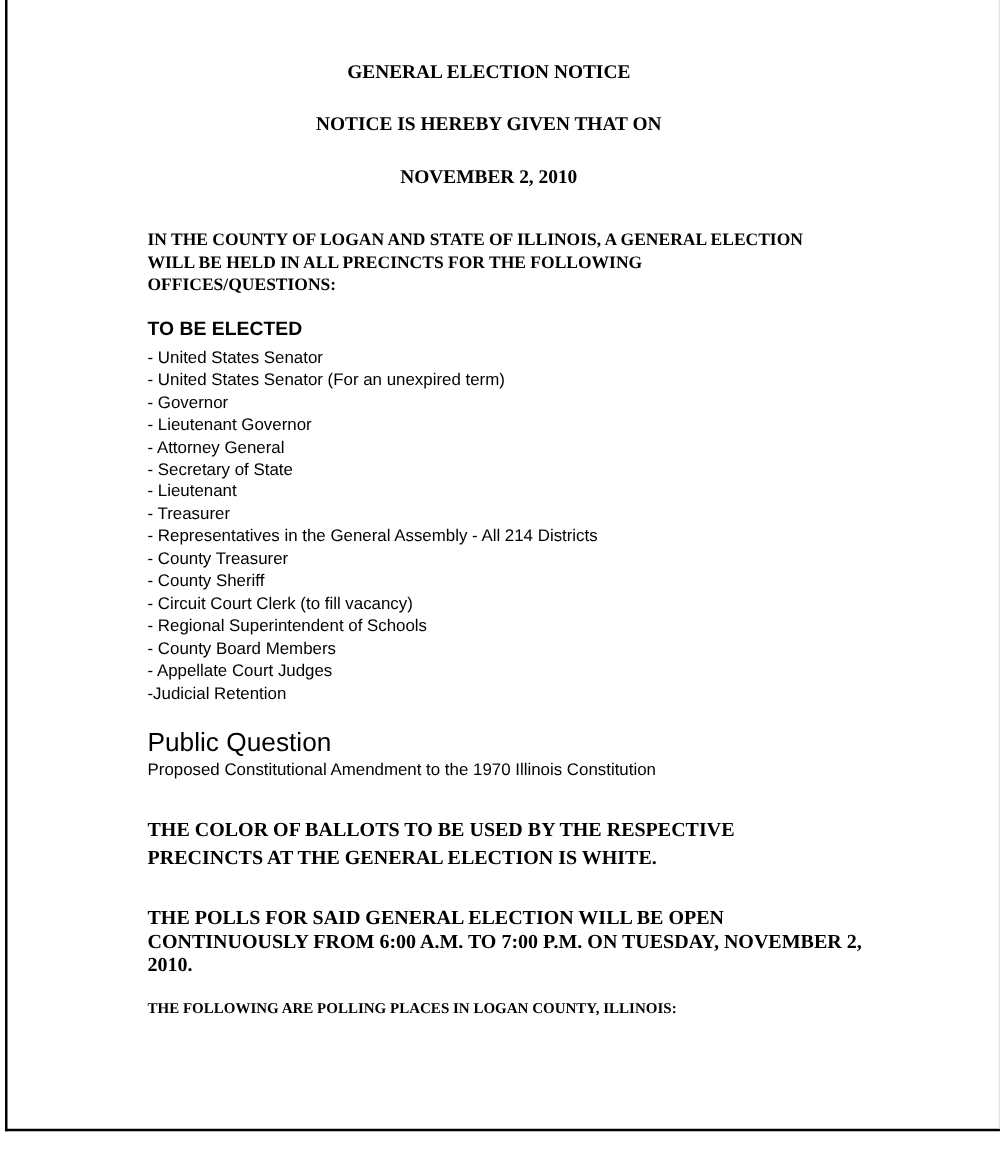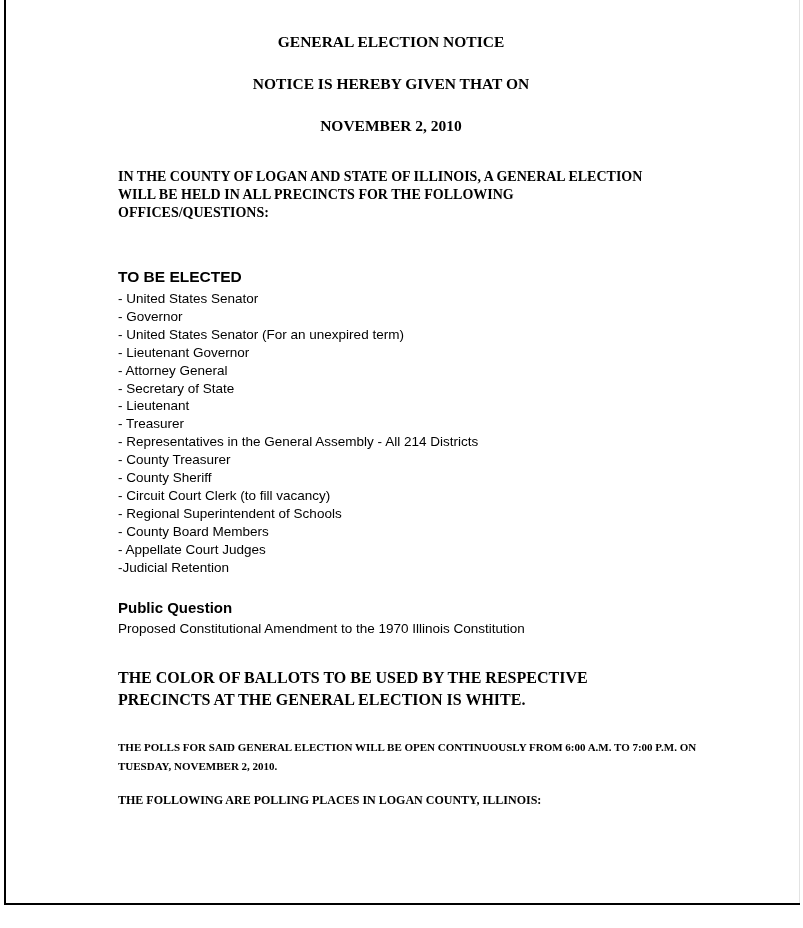--- a/index.html
+++ b/index.html
@@ -42,70 +42,70 @@
   }
   .content {
     position: absolute;
     left: 118px;
     top: 0;
     width: 575px;
   }
   .title-block {
     width: 546px;
     text-align: center;
-    padding-top: 33px;
+    padding-top: 49px;
     font-weight: bold;
     font-size: 15.5px;
     line-height: 17px;
   }
   .title-line { margin: 0; }
   .title-gap { margin-top: 25px; }
   .intro {
     width: 545px;
     font-weight: bold;
     font-size: 14px;
     line-height: 18px;
     margin: 34px 0 0 0;
   }
   .sans-heading {
     font-family: "Liberation Sans", sans-serif;
     font-weight: bold;
     font-size: 15.5px;
     line-height: 17px;
-    margin: 46px 0 0 0;
+    margin: 17px 0 0 0;
   }
   .elected-list {
     font-family: "Liberation Sans", sans-serif;
     font-size: 13.5px;
     line-height: 17.9px;
     margin-top: 5px;
   }
   .pq-heading {
     font-family: "Liberation Sans", sans-serif;
-    font-weight: bold;
-    font-size: 15px;
+    font-weight: normal;
+    font-size: 21px;
     line-height: 17px;
     margin: 22px 0 0 0;
   }
   .pq-text {
     font-family: "Liberation Sans", sans-serif;
     font-size: 13.5px;
     line-height: 17px;
     margin: 4px 0 0 0;
   }
   .ballot-color {
     font-weight: bold;
     font-size: 16px;
     line-height: 22px;
     width: 545px;
     margin: 30px 0 0 0;
   }
   .polls {
     font-weight: bold;
-    font-size: 11px;
+    font-size: 16px;
     line-height: 19px;
     width: 592px;
     margin: 27px 0 0 0;
   }
   .signature {
     font-weight: bold;
     font-size: 20px;
     line-height: 23px;
     margin-top: 23px;
   }
@@ -131,22 +131,22 @@
       <div class="title-line title-gap">NOTICE IS HEREBY GIVEN THAT ON</div>
       <div class="title-line title-gap">NOVEMBER 2, 2010</div>
     </div>
 
     <p class="intro">IN THE COUNTY OF LOGAN AND STATE OF ILLINOIS, A GENERAL ELECTION WILL BE HELD IN ALL PRECINCTS FOR THE FOLLOWING OFFICES/QUESTIONS:</p>
 
     <h2 class="sans-heading">TO BE ELECTED</h2>
 
     <div class="elected-list">
       <div class="list-item">- United States Senator</div>
+      <div class="list-item">- United States Senator (For an unexpired term)</div>
       <div class="list-item">- Governor</div>
-      <div class="list-item">- United States Senator (For an unexpired term)</div>
       <div class="list-item">- Lieutenant Governor</div>
       <div class="list-item">- Attorney General</div>
       <div class="list-item">- Secretary of State</div>
       <div class="list-item">- Lieutenant</div>
       <div class="list-item">- Treasurer</div>
       <div class="list-item">- Representatives in the General Assembly - All 214 Districts</div>
       <div class="list-item">- County Treasurer</div>
       <div class="list-item">- County Sheriff</div>
       <div class="list-item">- Circuit Court Clerk (to fill vacancy)</div>
       <div class="list-item">- Regional Superintendent of Schools</div>

